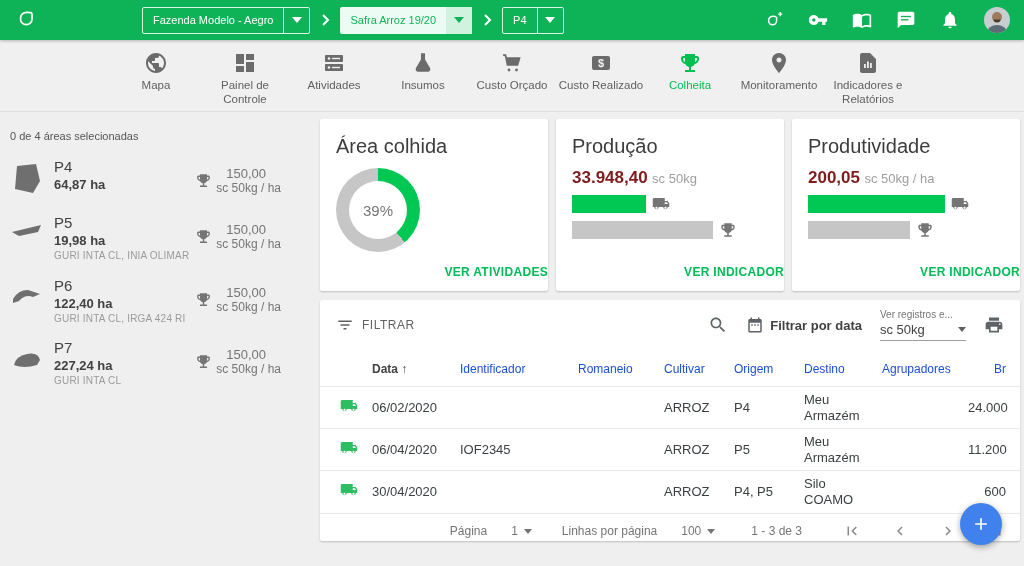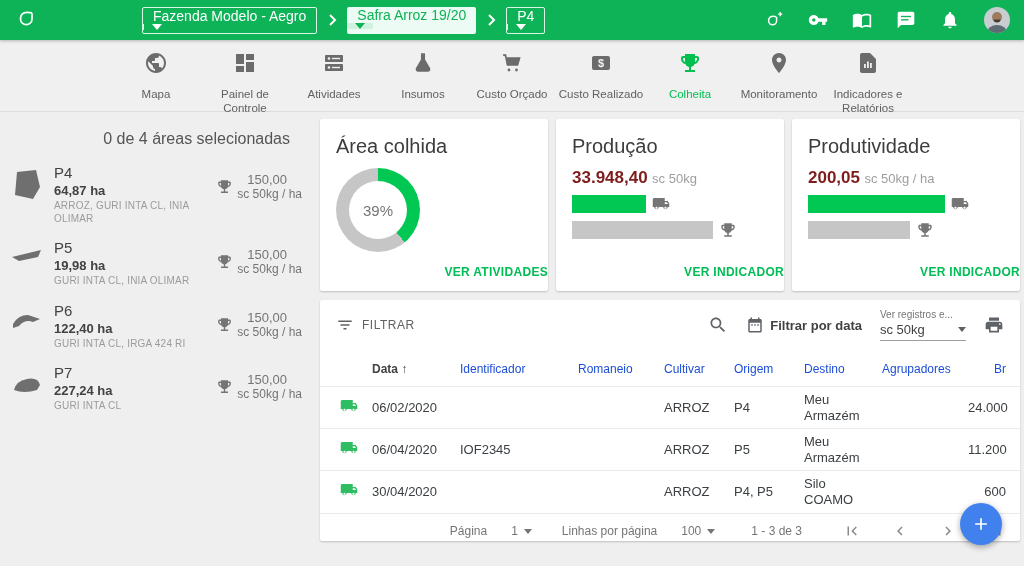--- a/index.html
+++ b/index.html
@@ -3,52 +3,52 @@
 <meta charset="utf-8">
 <style>
   * { margin:0; padding:0; box-sizing:border-box; }
   html,body { width:1024px; height:566px; overflow:hidden; }
   body { font-family:"Liberation Sans", sans-serif; background:#efefef; position:relative; }
 
   
   .topbar { height:40px; background:#0eb257; display:flex; align-items:center; padding:0 14px; box-shadow:0 1px 3px rgba(0,0,0,.25); position:relative; z-index:5; }
   .logo { width:26px; height:26px; }
   .crumbs { display:flex; align-items:center; margin-left:102px; }
-  .sel { height:27px; display:flex; align-items:center; border:1px solid rgba(255,255,255,.85); border-radius:2px; color:#fff; font-size:14px; cursor:pointer;flex-direction:column; }
+  .sel { height:27px; display:flex; align-items:center; border:1px solid rgba(255,255,255,.85); border-radius:2px; color:#fff; font-size:11px; cursor:pointer; }
   .sel .txt { padding:0 10px; white-space:nowrap; }
   .sel .caret-box { width:26px; align-self:stretch; display:flex; align-items:center; justify-content:center; border-left:1px solid rgba(255,255,255,.85); }
   .caret { width:0; height:0; border-left:5px solid transparent; border-right:5px solid transparent; border-top:6px solid #fff; }
   .sel.light { background:#ecfbf3; border:none; color:#0db356; font-weight:400; }
   .sel.light .caret-box { background:#d2f2e0; border-left:none; }
   .sel.light .caret { border-top-color:#0db356; }
   .crumb-sep { margin:0 10px; display:flex; }
   .topbar-icons { margin-left:auto; display:flex; align-items:center; gap:24px; }
   .tb-icon { width:20px; height:20px; color:#fff; cursor:pointer; display:flex; align-items:center; justify-content:center; }
   .avatar { width:26px; height:26px; border-radius:50%; overflow:hidden; cursor:pointer; }
 
   
   .navbar { height:72px; background:#f0f0f0; border-bottom:1px solid #ddd; display:flex; justify-content:center; align-items:flex-start; padding-top:11px; }
   .tab { width:89px; text-align:center; color:#616161; cursor:pointer; }
   .tab svg { width:24px; height:24px; fill:#6b6b6b; }
-  .tab .lbl { font-size:11.5px; line-height:1.2; margin-top:9px; color:#616161; }
+  .tab .lbl { font-size:11.5px; line-height:1.2; margin-top:0; color:#616161; }
   .tab.active svg { fill:#00c050; }
   .tab.active .lbl { color:#00c050; }
 
   
   .content { display:flex; height:454px; }
   .sidebar { width:318px; padding:10px 0 0 10px; }
-  .sb-head { width:280px; text-align:right; font-size:16px; color:#555; margin:8px 0 16px; }
+  .sb-head { width:280px; text-align:left; font-size:11px; color:#555; margin:8px 0 16px; }
   .sb-item { display:flex; align-items:flex-start; margin-bottom:14px; cursor:pointer; }
   .sb-thumb { width:36px; margin:4px 8px 0 0; flex:none; }
   .sb-thumb svg { width:34px; height:34px; fill:#6f6f6f; }
   .sb-info { width:140px; }
   .sb-name { font-size:15px; color:#424242; }
   .sb-area { font-size:13px; font-weight:bold; color:#424242; margin-top:2px; }
   .sb-vars { font-size:10px; color:#9b9b9b; margin-top:2px; line-height:1.25; letter-spacing:.2px; }
-  .sb-goal { margin-left:auto; margin-right:16px; display:flex; align-items:center; margin-top:8px; }
+  .sb-goal { margin-left:auto; margin-right:37px; display:flex; align-items:center; margin-top:8px; }
   .sb-goal svg { width:17px; height:17px; fill:#757575; flex:none; }
   .sb-goal .g1 { font-size:13px; color:#757575; padding-left:14px; }
   .sb-goal .g2 { font-size:12px; color:#757575; padding-left:4px; white-space:nowrap; }
 
   .main { flex:1; padding:7px 4px 0 2px; }
   .cards { display:flex; gap:8px; }
   .card { flex:1; height:172px; background:#fff; border-radius:2px; box-shadow:0 1px 2px rgba(0,0,0,.2); position:relative; padding:16px 16px 0; }
   .card h2 { font-size:20px; font-weight:400; color:#3d3d3d; }
   .card-link { position:absolute; right:0; bottom:12px; font-size:12px; font-weight:bold; color:#00bd55; letter-spacing:.3px; cursor:pointer; }
 
@@ -269,21 +269,20 @@
   <aside class="sidebar">
     <div class="sb-head">0 de 4 áreas selecionadas</div>
 
     <div class="sb-item">
       <span class="sb-thumb"><svg viewBox="0 0 34 34">
             <polygon points="7,4 26,2 30,19 23,31 5,27"></polygon>
           </svg></span>
       <div class="sb-info">
         <div class="sb-name">P4</div>
         <div class="sb-area">64,87 ha</div>
-        <div class="sb-vars">ARROZ, GURI INTA CL, INIA OLIMAR</div>
       </div>
       <div class="sb-goal">
         <svg>
             <use href="#i-trophy"></use>
           </svg>
         <div>
             <div class="g1">150,00</div>
             <div class="g2">sc 50kg / ha</div>
           </div>
       </div>

